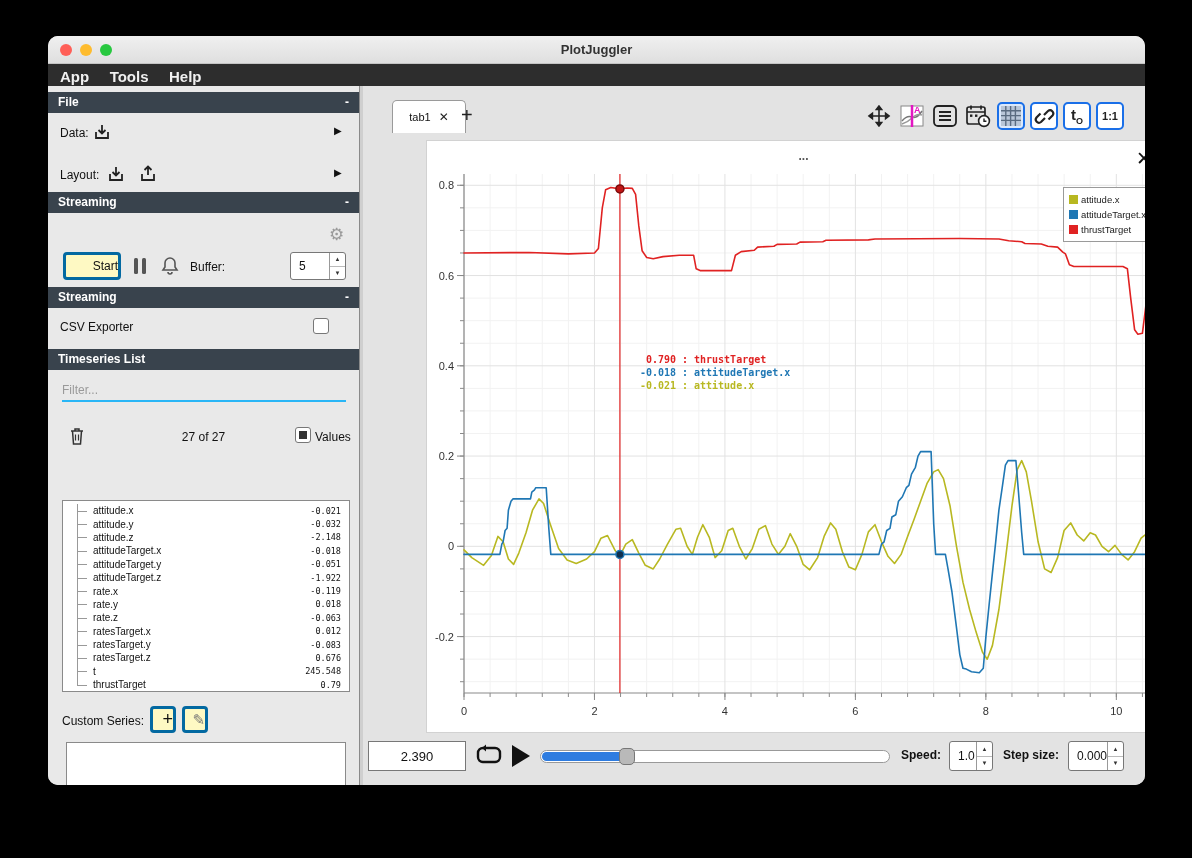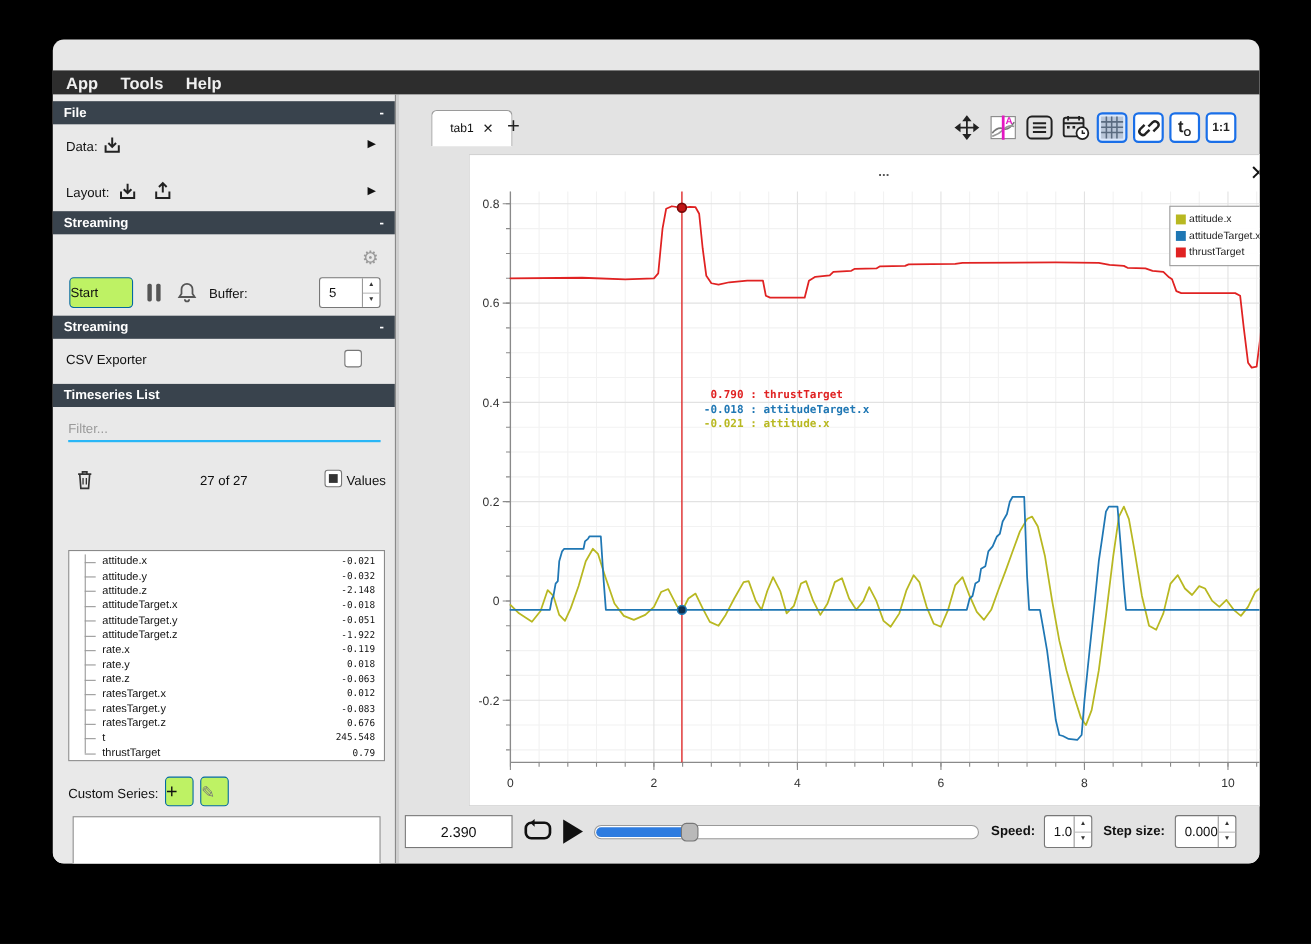--- a/index.html
+++ b/index.html
@@ -31,22 +31,22 @@
                 font-size:12px; font-weight:bold; line-height:21px; padding:0 10px; }
   .sec-header .collapse { position:absolute; right:10px; top:0; font-weight:bold; }
   .lbl { font-size:12px; color:#111; }
   .arrow-right { font-size:10px; color:#111; }
 
   .iconbtn { display:inline-flex; align-items:center; justify-content:center; }
   .combo { position:absolute; left:14px; width:258px; height:24px; background:#fff; border:1px solid #222;
            border-radius:3px; font-size:12px; color:#111; line-height:22px; padding:0 26px 0 8px;
            box-shadow:0 2px 0 -1px #555; }
   .combo .chev { position:absolute; right:6px; top:4px; }
-  .btn { background:#bef264; border:1px solid #0369a1; border-radius:4px; font-size:12px; color:#111;
-         display:flex; align-items:center; justify-content:flex-start; }
+  .btn { background:#fef9c3; border:3px solid #0369a1; border-radius:4px; font-size:12px; color:#111;
+         display:flex; align-items:center; justify-content:flex-end; }
 
   .spin { position:absolute; display:flex; background:#fff; border:1px solid #777; border-radius:3px; }
   .spin .val { flex:1; font-size:12px; color:#111; display:flex; align-items:center; padding-left:8px; }
   .spin .arrows { width:16px; border-left:1px solid #999; display:flex; flex-direction:column; }
   .spin .arrows div { flex:1; font-size:6px; color:#333; display:flex; align-items:center; justify-content:center; }
   .spin .arrows div:first-child { border-bottom:1px solid #bbb; }
 
   .checkbox { width:16px; height:16px; background:#fff; border:1px solid #777; border-radius:3px; position:relative; }
   .checkbox.filled::after { content:""; position:absolute; left:3px; top:3px; width:8px; height:8px; background:#333; }
 
@@ -110,20 +110,26 @@
                    border:1px solid #777; border-radius:5px; }
   .pb-label { position:absolute; top:10px; font-size:12px; font-weight:bold; color:#111; }
 
   svg text { font-family:"Liberation Sans",sans-serif; }
 </style>
 </head>
 <body>
 
 <div class="window">
 
+  <div class="titlebar">
+    <div class="traffic t-red"></div>
+    <div class="traffic t-yel"></div>
+    <div class="traffic t-grn"></div>
+    <div class="win-title">PlotJuggler</div>
+  </div>
 
   <div class="menubar">
     <span class="menu-item" style="margin-left:4px">App</span>
     <span class="menu-item">Tools</span>
     <span class="menu-item">Help</span>
   </div>
 
   <div class="sidebar">
 
     <div class="sec-header" style="top:6px">

